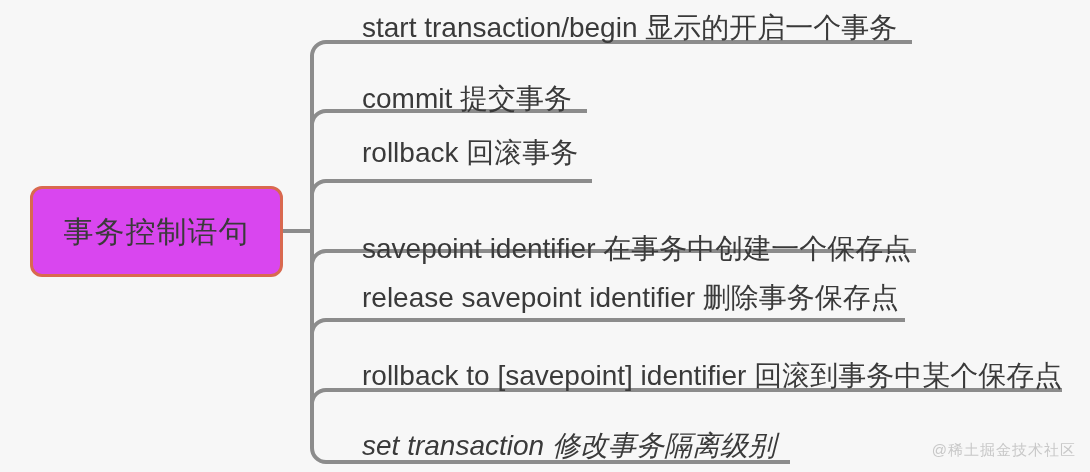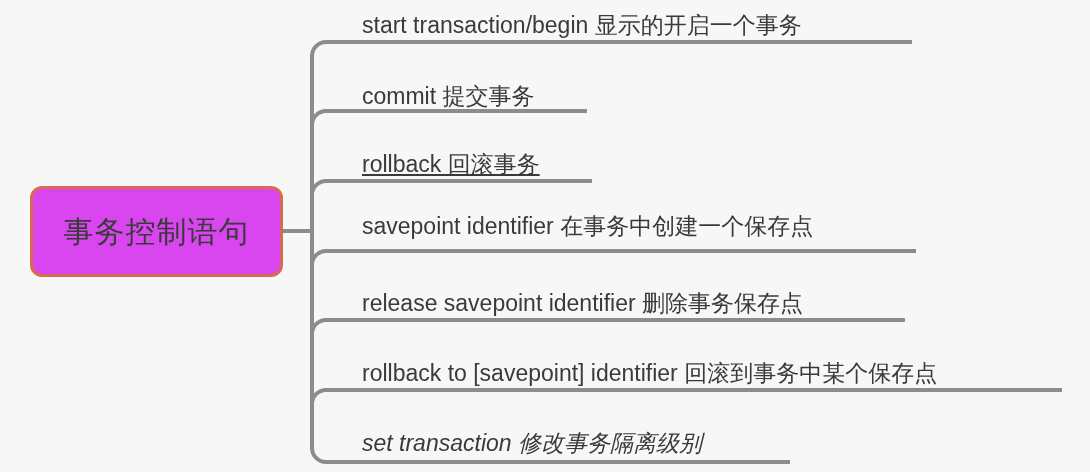--- a/index.html
+++ b/index.html
@@ -50,21 +50,21 @@
     top: 0;
     width: 1090px;
     height: 472px;
     pointer-events: none;
   }
 
   
   .branch-label {
     position: absolute;
     left: 362px;
-    font-size: 23px;
+    font-size: 28px;
     color: #3a3a3a;
     white-space: nowrap;
     line-height: 1;
   }
 
   
   .watermark {
     position: absolute;
     right: 14px;
     bottom: 12px;
@@ -102,19 +102,20 @@
       <path d="M790,462 L326,462 A14,14 0 0 1 312,448"></path>
     </g>
   </svg>
 
   <div class="root-node">
     <span class="root-label">事务控制语句</span>
   </div>
 
   <div class="branch-label" style="top:14px;">start transaction/begin  显示的开启一个事务</div>
   <div class="branch-label" style="top:85px;">commit 提交事务</div>
-  <div class="branch-label" style="top:153px;text-decoration:underline;">rollback 回滚事务</div>
-  <div class="branch-label" style="top:215px;">savepoint identifier 在事务中创建一个保存点</div>
-  <div class="branch-label" style="top:292px;">release savepoint identifier 删除事务保存点</div>
+  <div class="branch-label" style="top:139px;">rollback 回滚事务</div>
+  <div class="branch-label" style="top:235px;">savepoint identifier 在事务中创建一个保存点</div>
+  <div class="branch-label" style="top:284px;">release savepoint identifier 删除事务保存点</div>
   <div class="branch-label" style="top:362px;">rollback to [savepoint] identifier 回滚到事务中某个保存点</div>
   <div class="branch-label" style="top:432px;font-style:italic;">set transaction 修改事务隔离级别</div>
 
+  <div class="watermark">@稀土掘金技术社区</div>
 </div>
 
 </body></html>

